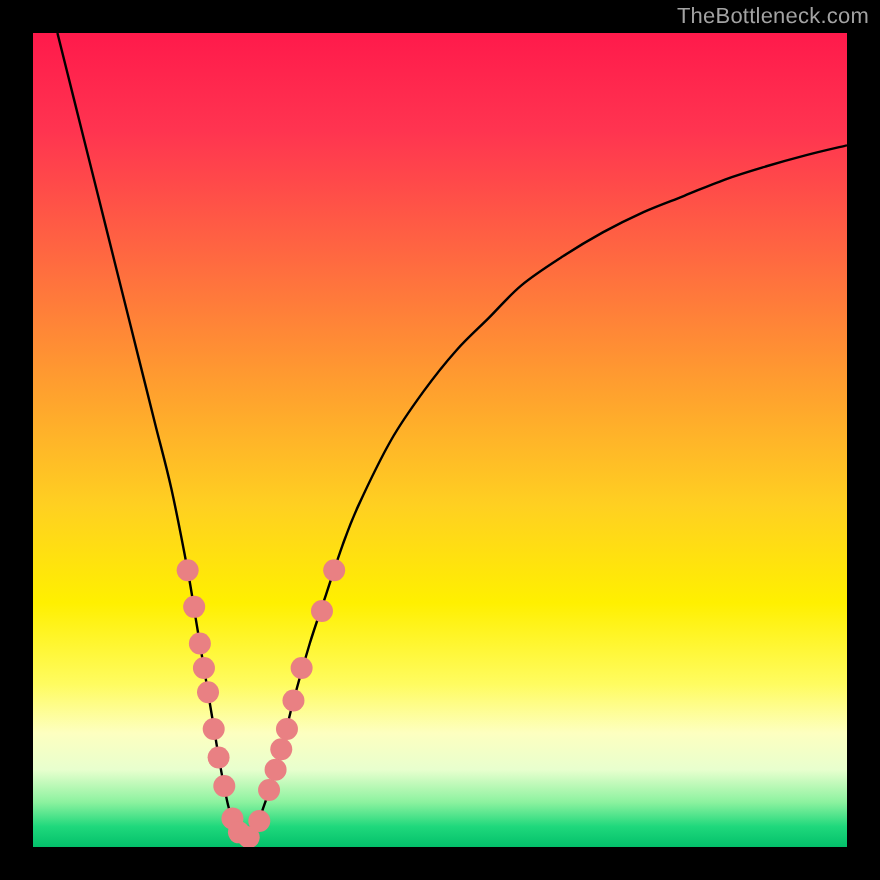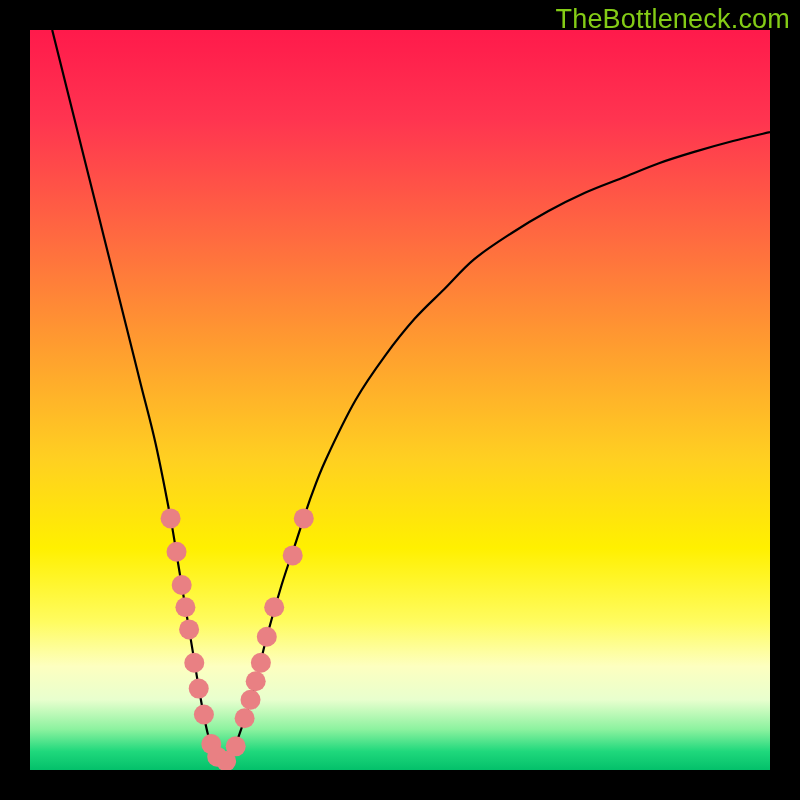--- a/index.html
+++ b/index.html
@@ -14,22 +14,22 @@
   .outer {
     position: relative;
     width: 800px;
     height: 800px;
     background: #000;
   }
   .watermark {
     position: absolute;
     top: 4px;
     right: 10px;
-    color: #84cc16;
-    font-size: 27px;
+    color: #a3a3a3;
+    font-size: 20px;
     font-weight: 400;
     letter-spacing: 0.2px;
     z-index: 50;
     user-select: none;
   }
   .frame {
     position: absolute;
     left: 30px;
     top: 30px;
     width: 740px;

